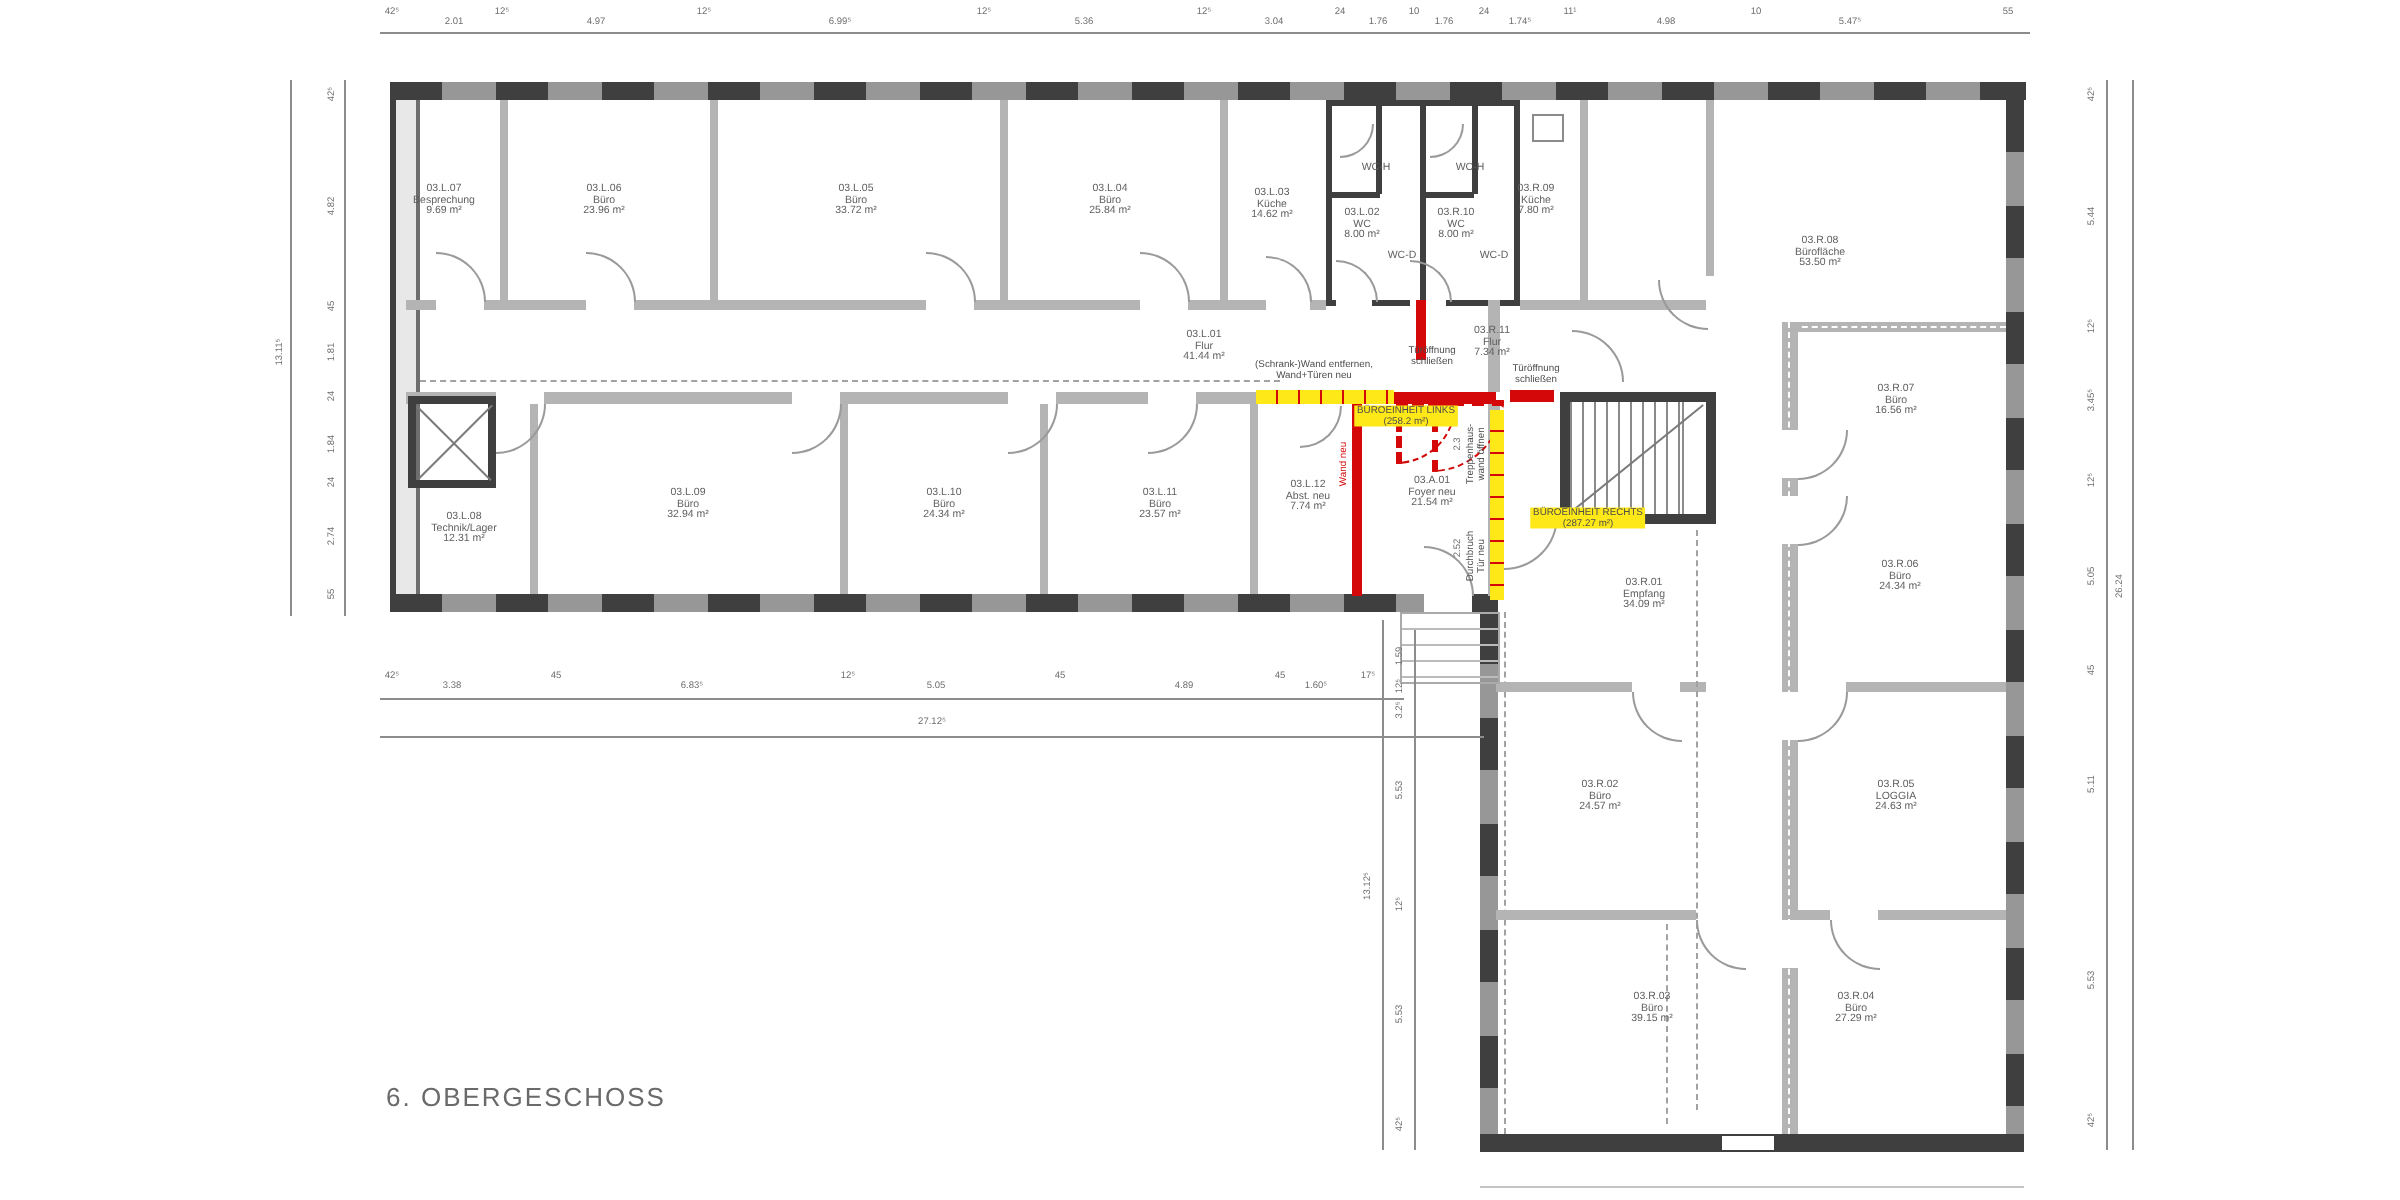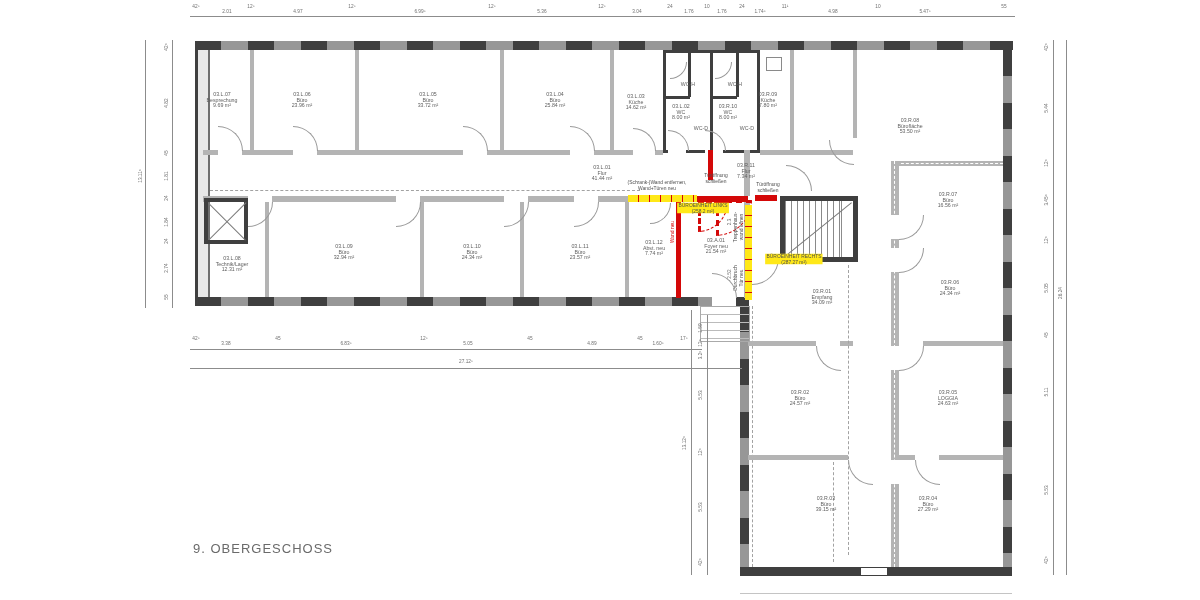--- a/index.html
+++ b/index.html
@@ -370,14 +370,14 @@
 
   <span class="dimv" style="left:700px;top:328px">1.59</span>
   <span class="dimv" style="left:700px;top:343px">12⁵</span>
   <span class="dimv" style="left:700px;top:355px">3.2⁵</span>
   <span class="dimv" style="left:700px;top:395px">5.53</span>
   <span class="dimv" style="left:700px;top:452px">12⁵</span>
   <span class="dimv" style="left:700px;top:507px">5.53</span>
   <span class="dimv" style="left:700px;top:562px">42⁵</span>
   <span class="dimv" style="left:684px;top:443px">13.12⁵</span>
 
-  <div class="title" style="left:193px;top:541px">9. OBERGESCHOSS</div>
+  <div class="title" style="left:193px;top:541px">6. OBERGESCHOSS</div>
 </div>
 
 </body></html>

